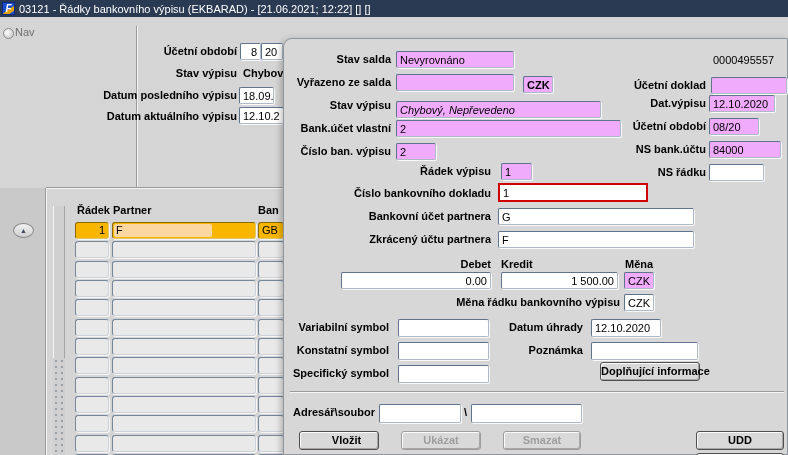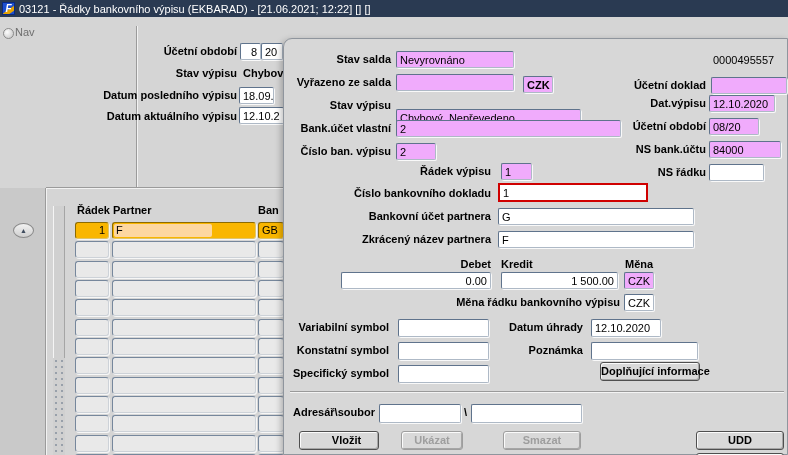--- a/index.html
+++ b/index.html
@@ -184,21 +184,21 @@
   <div class="dialog">
 
     <div class="lbl r" style="left:2px;top:14px;width:105px;">Stav salda</div>
     <div class="fld ro" style="left:112px;top:12px;width:118px;height:17px;">Nevyrovnáno</div>
 
     <div class="lbl r" style="left:2px;top:37px;width:105px;">Vyřazeno ze salda</div>
     <div class="fld ro" style="left:112px;top:35px;width:118px;height:17px;"></div>
     <div class="fld ro bold" style="left:239px;top:37px;width:30px;height:17px;">CZK</div>
 
     <div class="lbl r" style="left:2px;top:60px;width:105px;">Stav výpisu</div>
-    <div class="fld ro" style="left:112px;top:70px;width:185px;height:17px;">Chybový, Nepřevedeno</div>
+    <div class="fld ro" style="left:112px;top:62px;width:205px;height:17px;font-style:italic;">Chybový, Nepřevedeno</div>
 
     <div class="lbl r" style="left:2px;top:83px;width:105px;">Bank.účet vlastní</div>
     <div class="fld ro" style="left:112px;top:81px;width:225px;height:17px;">2</div>
 
     <div class="lbl r" style="left:2px;top:106px;width:105px;">Číslo ban. výpisu</div>
     <div class="fld ro" style="left:112px;top:104px;width:40px;height:17px;">2</div>
 
     <div style="position:absolute;left:429px;top:15px;">0000495557</div>
 
     <div class="lbl r" style="left:300px;top:40px;width:122px;">Účetní doklad</div>
@@ -218,21 +218,21 @@
 
     <div class="lbl r" style="left:2px;top:126px;width:205px;">Řádek výpisu</div>
     <div class="fld ro" style="left:217px;top:124px;width:31px;height:17px;">1</div>
 
     <div class="lbl r" style="left:2px;top:148px;width:205px;">Číslo bankovního dokladu</div>
     <div class="fld focus" style="left:214px;top:144px;width:150px;height:19px;">1</div>
 
     <div class="lbl r" style="left:2px;top:171px;width:205px;">Bankovní účet partnera</div>
     <div class="fld" style="left:214px;top:169px;width:196px;height:17px;">G</div>
 
-    <div class="lbl r" style="left:2px;top:194px;width:205px;">Zkrácený název partnera</div>
+    <div class="lbl r" style="left:2px;top:194px;width:205px;">Zkrácený účtu partnera</div>
     <div class="fld" style="left:214px;top:192px;width:196px;height:17px;">F</div>
 
     <div class="lbl r" style="left:107px;top:219px;width:100px;">Debet</div>
     <div class="lbl" style="left:217px;top:219px;">Kredit</div>
     <div class="lbl" style="left:341px;top:219px;">Měna</div>
 
     <div class="fld num" style="left:57px;top:233px;width:150px;height:17px;">0.00</div>
     <div class="fld num" style="left:217px;top:233px;width:117px;height:17px;">1 500.00</div>
     <div class="fld ro" style="left:340px;top:233px;width:30px;height:17px;">CZK</div>
 
@@ -258,17 +258,17 @@
 
     <div class="sep"></div>
 
     <div class="lbl" style="left:9px;top:367px;">Adresář\soubor</div>
     <div class="fld" style="left:95px;top:365px;width:82px;height:19px;"></div>
     <div class="lbl" style="left:180px;top:367px;">\</div>
     <div class="fld" style="left:187px;top:365px;width:111px;height:19px;"></div>
     <button class="btn" style="left:412px;top:366px;width:88px;height:18px;margin-top:48px;">Detailní rozpis</button>
 
     <button class="btn" style="left:15px;top:392px;width:80px;height:19px;padding-left:15px;">Vložit</button>
-    <button class="btn dis" style="left:117px;top:392px;width:62px;height:19px;">Ukázat</button>
+    <button class="btn dis" style="left:117px;top:392px;width:80px;height:19px;">Ukázat</button>
     <button class="btn dis" style="left:219px;top:392px;width:78px;height:19px;">Smazat</button>
     <button class="btn" style="left:412px;top:392px;width:88px;height:19px;">UDD</button>
   </div>
 </div>
 
 </body></html>

